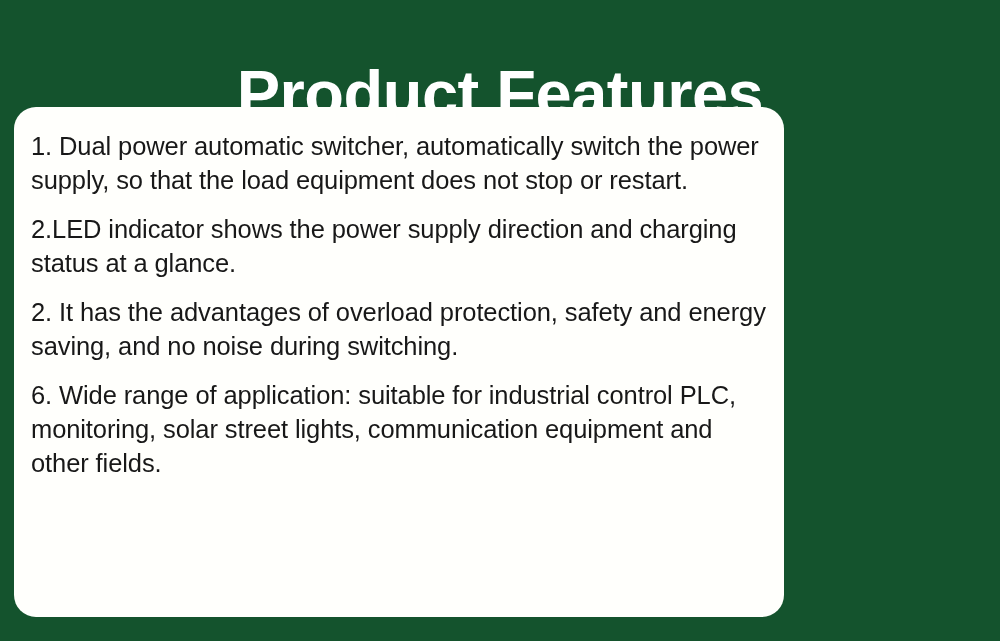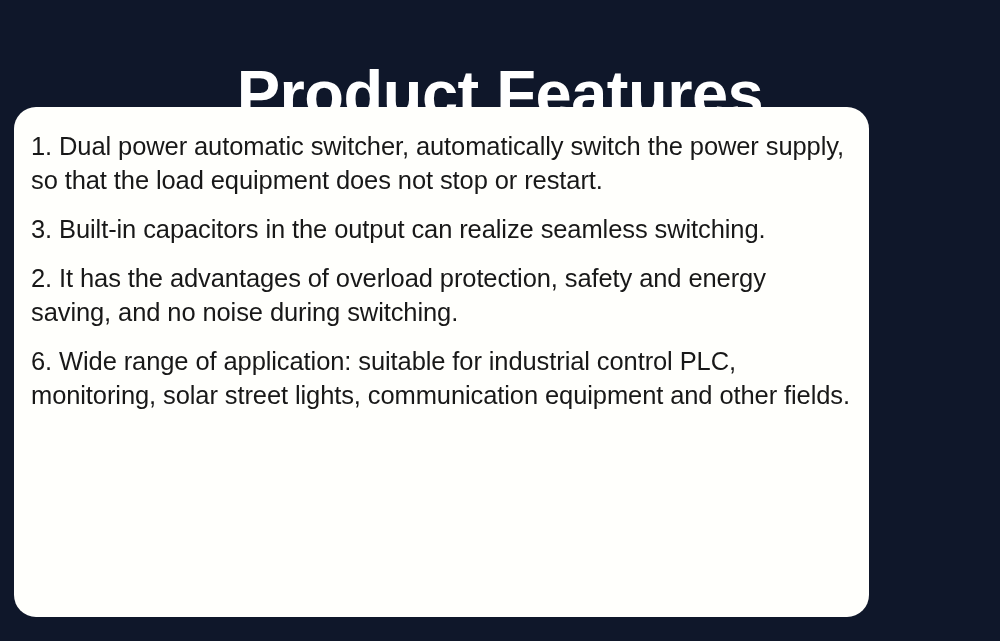--- a/index.html
+++ b/index.html
@@ -11,42 +11,42 @@
     width: 1000px;
     height: 641px;
     background: #5a5270;
     font-family: "Liberation Sans", "DejaVu Sans", sans-serif;
     overflow: hidden;
   }
   .banner {
     position: relative;
     width: 1000px;
     height: 641px;
-    background: #0f172a;
+    background: #14532d;
     box-sizing: border-box;
   }
   .banner-title {
     position: absolute;
     top: 8px;
     left: 0;
     width: 1000px;
     text-align: center;
     color: #ffffff;
     font-size: 65px;
     font-weight: 700;
     letter-spacing: -0.5px;
     line-height: 84px;
     white-space: nowrap;
     font-family: "Liberation Sans", "DejaVu Sans", sans-serif;
   }
   .feature-card {
     position: absolute;
     left: 14px;
     top: 107px;
-    width: 855px;
+    width: 770px;
     height: 510px;
     background: #fffffc;
     border-radius: 22px;
     box-sizing: border-box;
     padding: 22px 18px 18px 17px;
     overflow: hidden;
   }
   .feature-list {
     list-style: none;
     margin: 0;
@@ -68,19 +68,19 @@
 </head>
 <body>
 
 <div class="banner">
 
   <h1 class="banner-title">Product Features</h1>
 
   <div class="feature-card">
     <ul class="feature-list">
       <li class="feature-item">1. Dual power automatic switcher, automatically switch the power supply, so that the load equipment does not stop or restart.</li>
-      <li class="feature-item">3. Built-in capacitors in the output can realize seamless switching.</li>
+      <li class="feature-item">2.LED indicator shows the power supply direction and charging status at a glance.</li>
       <li class="feature-item">2. It has the advantages of overload protection, safety and energy saving, and no noise during switching.</li>
       <li class="feature-item">6. Wide range of application: suitable for industrial control PLC, monitoring, solar street lights, communication equipment and other fields.</li>
     </ul>
   </div>
 
 </div>
 
 </body></html>

